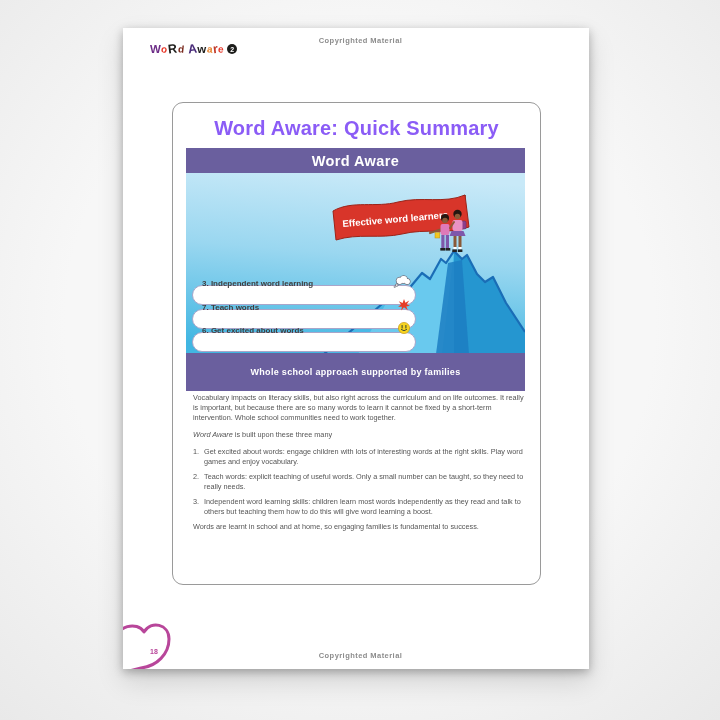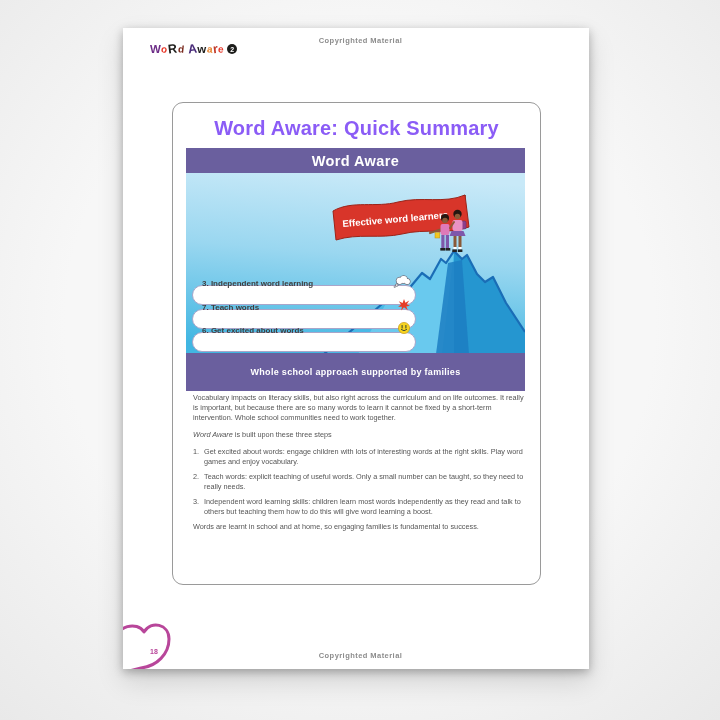--- a/index.html
+++ b/index.html
@@ -166,21 +166,21 @@
             </svg>
           </span>
         </div>
       </div>
 
       <div class="bar panel-footer">Whole school approach supported by families</div>
     </div>
 
     <div class="body-text">
       <p>Vocabulary impacts on literacy skills, but also right across the curriculum and on life outcomes. It really is important, but because there are so many words to learn it cannot be fixed by a short-term intervention. Whole school communities need to work together.</p>
-      <p class="lead"><span class="it">Word Aware</span><span> is built upon these three steps</span></p>
+      <p class="lead"><span class="it">Word Aware</span><span> is built upon these three many</span></p>
       <ol class="steps">
         <li>
           <span class="li-num">1.</span>
           <span class="li-body">Get excited about words: engage children with lots of interesting words at the right skills. Play word games and enjoy vocabulary.</span>
         </li>
         <li>
           <span class="li-num">2.</span>
           <span class="li-body">Teach words: explicit teaching of useful words. Only a small number can be taught, so they need to really needs.</span>
         </li>
         <li>

